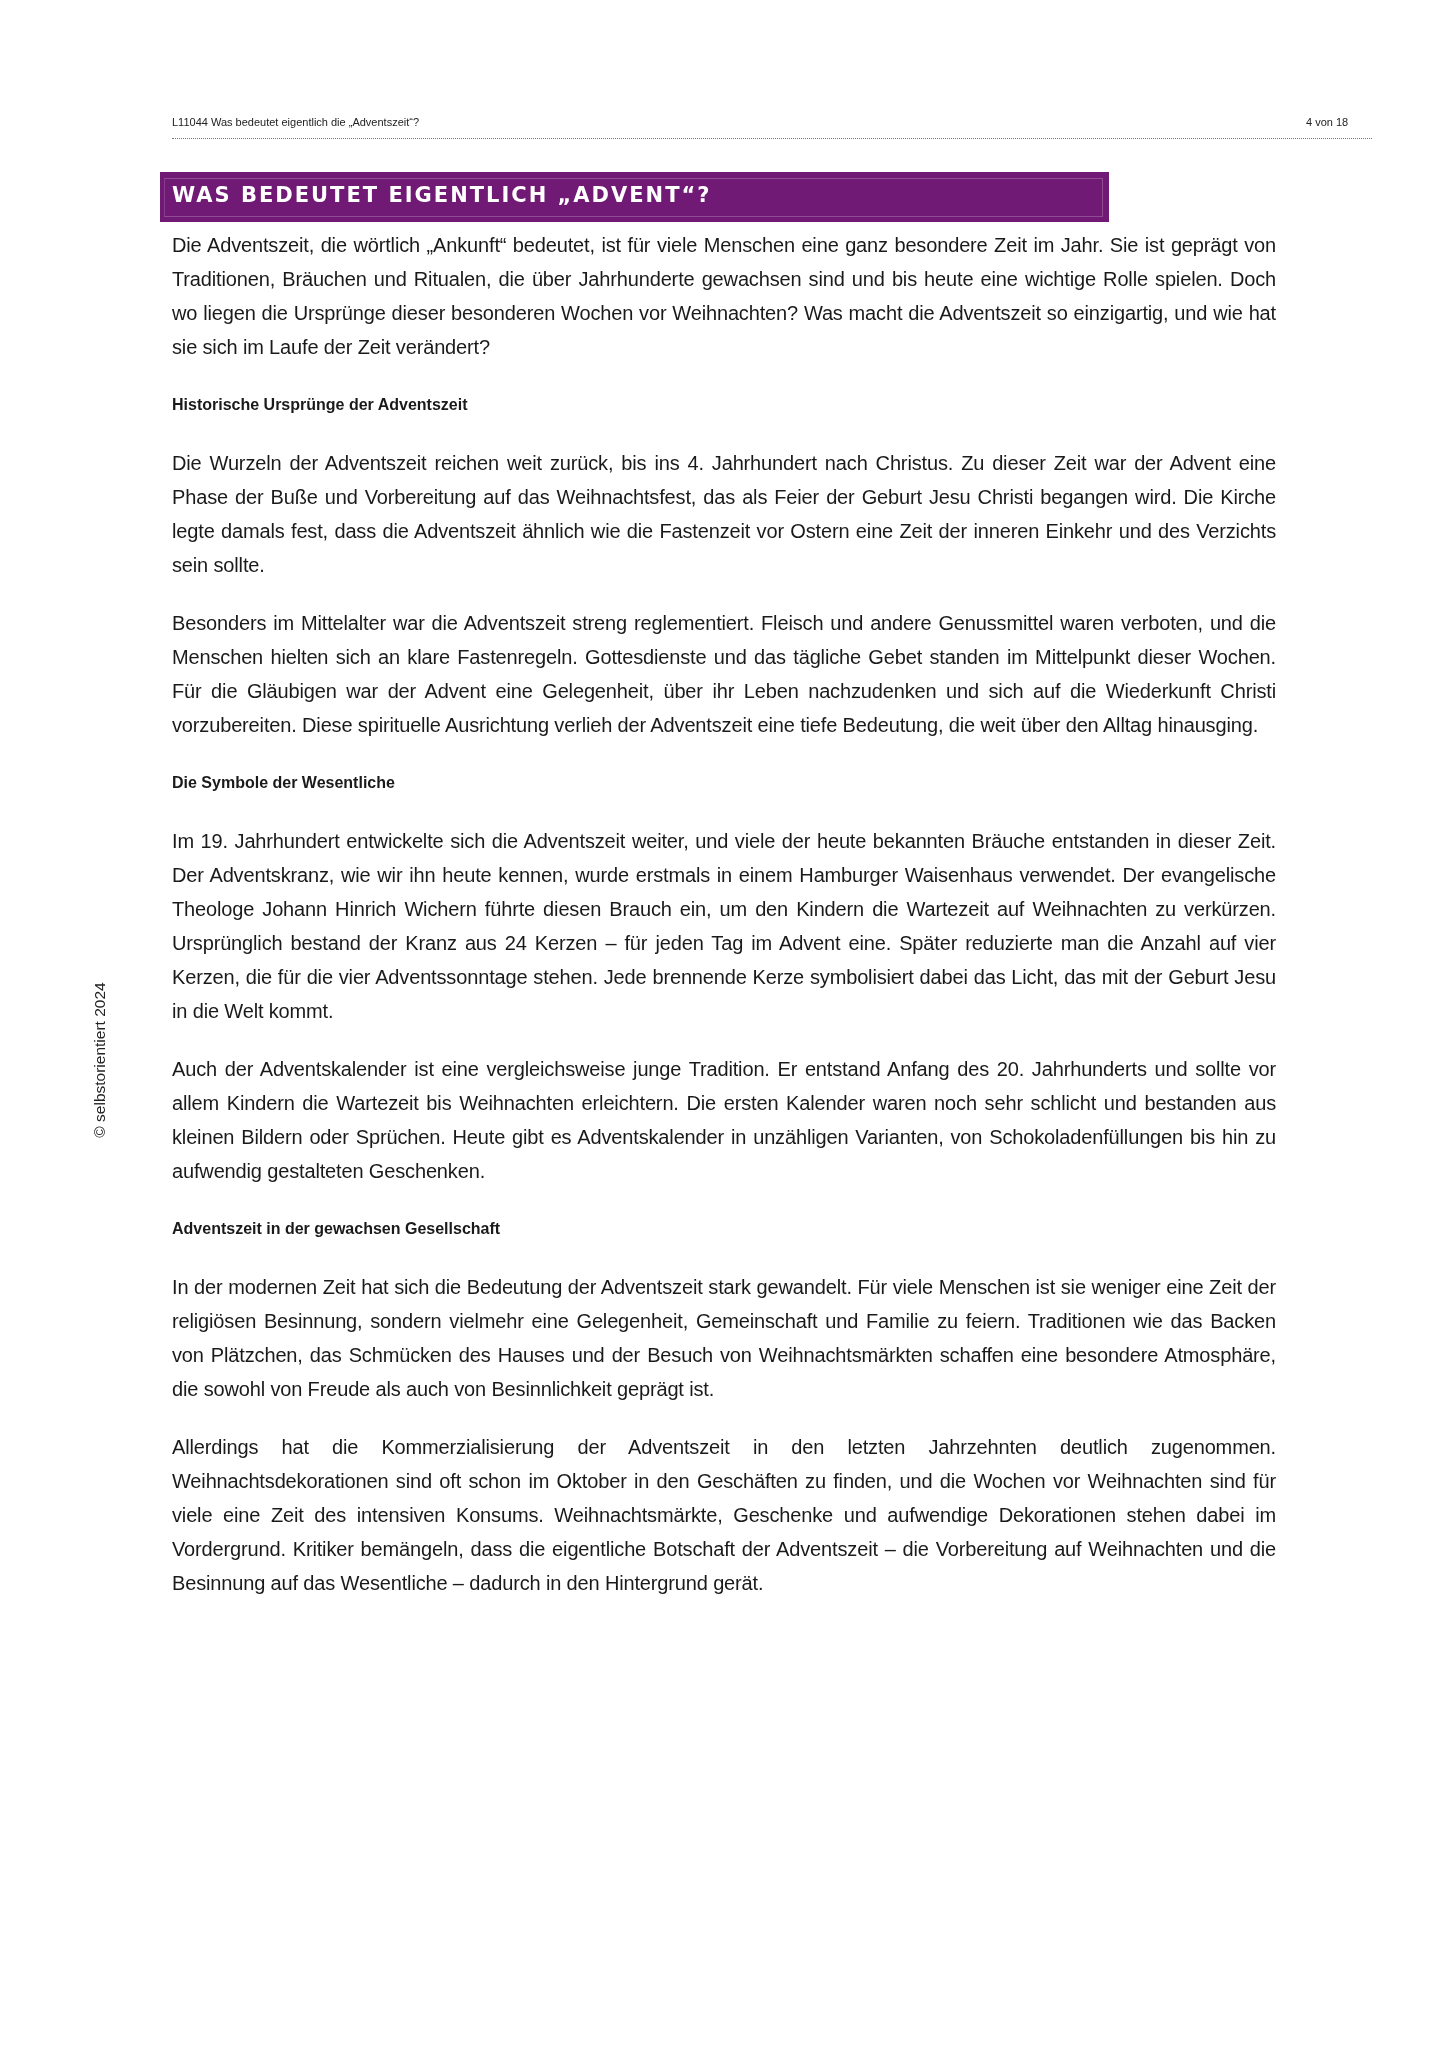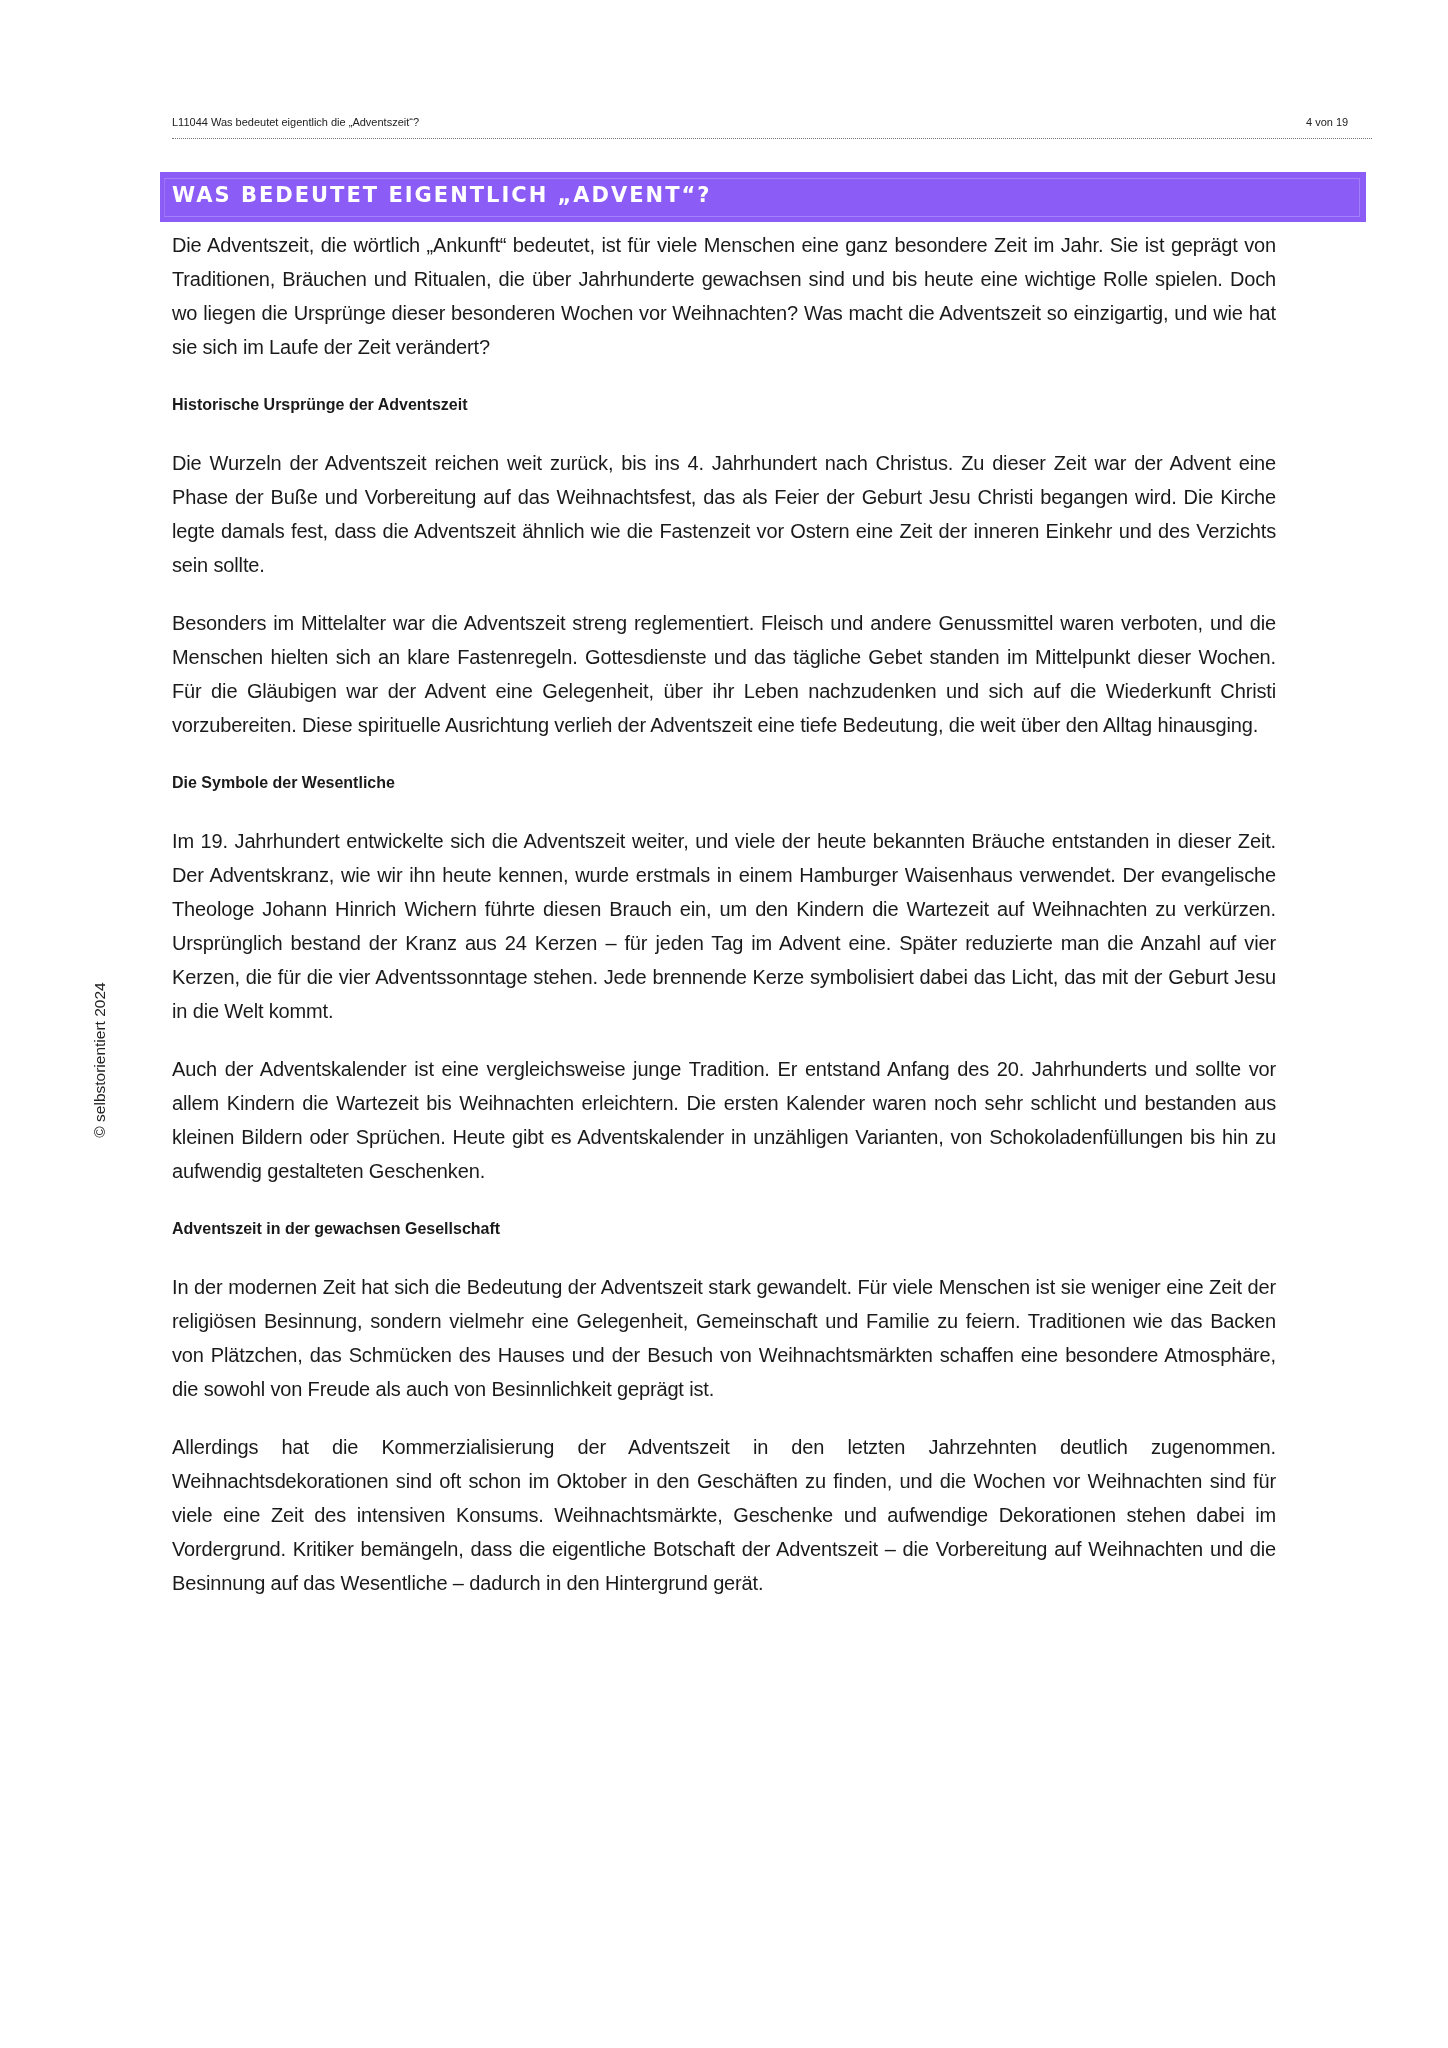--- a/index.html
+++ b/index.html
@@ -18,22 +18,22 @@
       border-bottom: 1px dotted #777;
       font-family: "Liberation Sans", sans-serif;
       font-size: 11px;
       color: #222;
     }
     .header .doc-title { position: absolute; left: 0; top: 2px; }
     .header .page-no { position: absolute; left: 1134px; top: 2px; }
     .title-bar {
       position: absolute;
       left: 160px; top: 172px;
-      width: 1206px; height: 50px;
-      background: #8b5cf6;
+      width: 949px; height: 50px;
+      background: #701a75;
       box-sizing: border-box;
     }
     .title-bar::before {
       content: ""; position: absolute;
       left: 4px; right: 6px; top: 6px; bottom: 5px;
       border-top: 1px solid rgba(255,255,255,0.22);
       border-bottom: 1px solid rgba(255,255,255,0.22);
       border-left: 1px solid rgba(255,255,255,0.15);
       border-right: 1px solid rgba(255,255,255,0.22);
     }
@@ -73,21 +73,21 @@
       font-size: 16px;
       line-height: 34px;
       font-weight: bold;
     }
   </style>
 </head>
 <body>
 
 <div class="header">
   <span class="doc-title">L11044 Was bedeutet eigentlich die „Adventszeit“?</span>
-  <span class="page-no">4 von 19</span>
+  <span class="page-no">4 von 18</span>
 </div>
 
 <div class="title-bar">
   <span class="title-text">WAS BEDEUTET EIGENTLICH „ADVENT“?</span>
 </div>
 
 <div class="side-note">© selbstorientiert 2024</div>
 
 <div class="content">
   <p>Die Adventszeit, die wörtlich „Ankunft“ bedeutet, ist für viele Menschen eine ganz besondere Zeit im Jahr. Sie ist geprägt von Traditionen, Bräuchen und Ritualen, die über Jahrhunderte gewachsen sind und bis heute eine wichtige Rolle spielen. Doch wo liegen die Ursprünge dieser besonderen Wochen vor Weihnachten? Was macht die Adventszeit so einzigartig, und wie hat sie sich im Laufe der Zeit verändert?</p>

